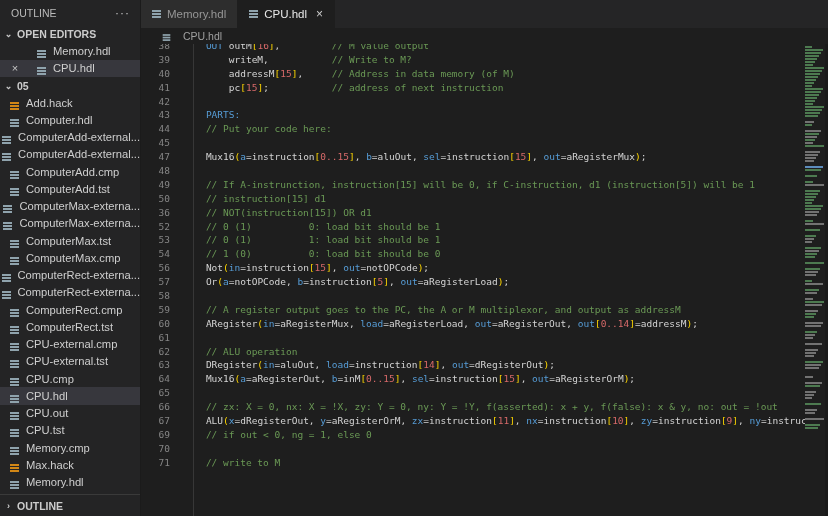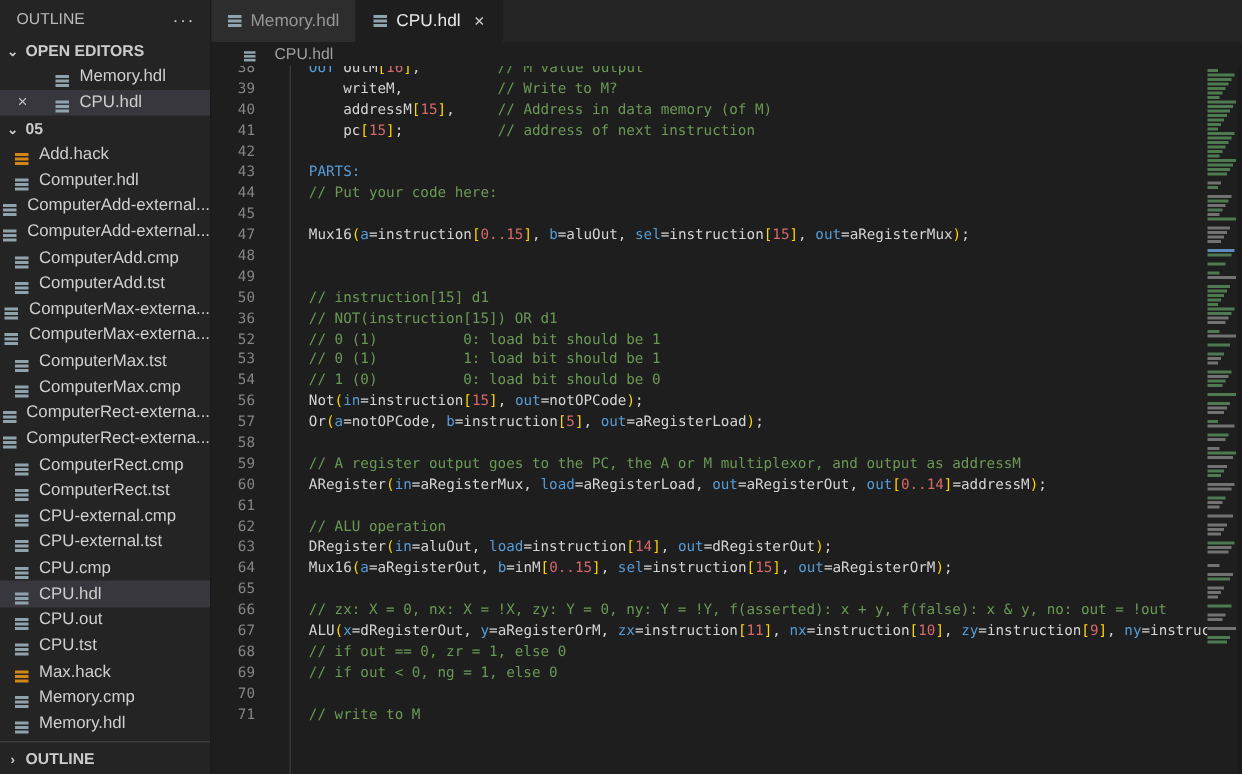--- a/index.html
+++ b/index.html
@@ -190,27 +190,27 @@
           <span class="ficon"></span>
           <span>CPU.out</span>
         </div>
         <div class="row">
           <span class="f-pad"></span>
           <span class="ficon"></span>
           <span>CPU.tst</span>
         </div>
         <div class="row">
           <span class="f-pad"></span>
+          <span class="ficon"></span>
+          <span>Memory.cmp</span>
+        </div>
+        <div class="row">
+          <span class="f-pad"></span>
           <span class="ficon hack"></span>
           <span>Max.hack</span>
-        </div>
-        <div class="row">
-          <span class="f-pad"></span>
-          <span class="ficon"></span>
-          <span>Memory.cmp</span>
         </div>
         <div class="row">
           <span class="f-pad"></span>
           <span class="ficon"></span>
           <span>Memory.hdl</span>
         </div>
       </div>
 
     <div class="outline-header">
       <span class="chev">›</span>
@@ -242,39 +242,38 @@
           <div class="cline"><span class="lnum">38</span><span class="ltext"><span class="s-t">    </span><span class="s-k">OUT</span><span class="s-t"> outM</span><span class="s-b">[</span><span class="s-n">16</span><span class="s-b">]</span><span class="s-t">,         </span><span class="s-c">// M value output</span></span></div>
           <div class="cline"><span class="lnum">39</span><span class="ltext"><span class="s-t">        writeM,           </span><span class="s-c">// Write to M?</span></span></div>
           <div class="cline"><span class="lnum">40</span><span class="ltext"><span class="s-t">        addressM</span><span class="s-b">[</span><span class="s-n">15</span><span class="s-b">]</span><span class="s-t">,     </span><span class="s-c">// Address in data memory (of M)</span></span></div>
           <div class="cline"><span class="lnum">41</span><span class="ltext"><span class="s-t">        pc</span><span class="s-b">[</span><span class="s-n">15</span><span class="s-b">]</span><span class="s-t">;           </span><span class="s-c">// address of next instruction</span></span></div>
           <div class="cline"><span class="lnum">42</span><span class="ltext"></span></div>
           <div class="cline"><span class="lnum">43</span><span class="ltext"><span class="s-t">    </span><span class="s-k">PARTS:</span></span></div>
           <div class="cline"><span class="lnum">44</span><span class="ltext"><span class="s-t">    </span><span class="s-c">// Put your code here:</span></span></div>
           <div class="cline"><span class="lnum">45</span><span class="ltext"></span></div>
           <div class="cline"><span class="lnum">47</span><span class="ltext"><span class="s-t">    Mux16</span><span class="s-b">(</span><span class="s-k">a</span><span class="s-t">=instruction</span><span class="s-b">[</span><span class="s-n">0..15</span><span class="s-b">]</span><span class="s-t">, </span><span class="s-k">b</span><span class="s-t">=aluOut, </span><span class="s-k">sel</span><span class="s-t">=instruction</span><span class="s-b">[</span><span class="s-n">15</span><span class="s-b">]</span><span class="s-t">, </span><span class="s-k">out</span><span class="s-t">=aRegisterMux</span><span class="s-b">)</span><span class="s-t">;</span></span></div>
           <div class="cline"><span class="lnum">48</span><span class="ltext"></span></div>
-          <div class="cline"><span class="lnum">49</span><span class="ltext"><span class="s-t">    </span></span></div>
+          <div class="cline"><span class="lnum">49</span><span class="ltext"><span class="s-t">    </span><span class="s-c">// If A-instrunction, instruction[15] will be 0, if C-instruction, d1 (instruction[5]) will be 1</span></span></div>
           <div class="cline"><span class="lnum">50</span><span class="ltext"><span class="s-t">    </span><span class="s-c">// instruction[15] d1</span></span></div>
           <div class="cline"><span class="lnum">36</span><span class="ltext"><span class="s-t">    </span><span class="s-c">// NOT(instruction[15]) OR d1</span></span></div>
           <div class="cline"><span class="lnum">52</span><span class="ltext"><span class="s-t">    </span><span class="s-c">// 0 (1)          0: load bit should be 1</span></span></div>
           <div class="cline"><span class="lnum">53</span><span class="ltext"><span class="s-t">    </span><span class="s-c">// 0 (1)          1: load bit should be 1</span></span></div>
           <div class="cline"><span class="lnum">54</span><span class="ltext"><span class="s-t">    </span><span class="s-c">// 1 (0)          0: load bit should be 0</span></span></div>
           <div class="cline"><span class="lnum">56</span><span class="ltext"><span class="s-t">    Not</span><span class="s-b">(</span><span class="s-k">in</span><span class="s-t">=instruction</span><span class="s-b">[</span><span class="s-n">15</span><span class="s-b">]</span><span class="s-t">, </span><span class="s-k">out</span><span class="s-t">=notOPCode</span><span class="s-b">)</span><span class="s-t">;</span></span></div>
           <div class="cline"><span class="lnum">57</span><span class="ltext"><span class="s-t">    Or</span><span class="s-b">(</span><span class="s-k">a</span><span class="s-t">=notOPCode, </span><span class="s-k">b</span><span class="s-t">=instruction</span><span class="s-b">[</span><span class="s-n">5</span><span class="s-b">]</span><span class="s-t">, </span><span class="s-k">out</span><span class="s-t">=aRegisterLoad</span><span class="s-b">)</span><span class="s-t">;</span></span></div>
           <div class="cline"><span class="lnum">58</span><span class="ltext"></span></div>
           <div class="cline"><span class="lnum">59</span><span class="ltext"><span class="s-t">    </span><span class="s-c">// A register output goes to the PC, the A or M multiplexor, and output as addressM</span></span></div>
           <div class="cline"><span class="lnum">60</span><span class="ltext"><span class="s-t">    ARegister</span><span class="s-b">(</span><span class="s-k">in</span><span class="s-t">=aRegisterMux, </span><span class="s-k">load</span><span class="s-t">=aRegisterLoad, </span><span class="s-k">out</span><span class="s-t">=aRegisterOut, </span><span class="s-k">out</span><span class="s-b">[</span><span class="s-n">0..14</span><span class="s-b">]</span><span class="s-t">=addressM</span><span class="s-b">)</span><span class="s-t">;</span></span></div>
           <div class="cline"><span class="lnum">61</span><span class="ltext"></span></div>
           <div class="cline"><span class="lnum">62</span><span class="ltext"><span class="s-t">    </span><span class="s-c">// ALU operation</span></span></div>
           <div class="cline"><span class="lnum">63</span><span class="ltext"><span class="s-t">    DRegister</span><span class="s-b">(</span><span class="s-k">in</span><span class="s-t">=aluOut, </span><span class="s-k">load</span><span class="s-t">=instruction</span><span class="s-b">[</span><span class="s-n">14</span><span class="s-b">]</span><span class="s-t">, </span><span class="s-k">out</span><span class="s-t">=dRegisterOut</span><span class="s-b">)</span><span class="s-t">;</span></span></div>
           <div class="cline"><span class="lnum">64</span><span class="ltext"><span class="s-t">    Mux16</span><span class="s-b">(</span><span class="s-k">a</span><span class="s-t">=aRegisterOut, </span><span class="s-k">b</span><span class="s-t">=inM</span><span class="s-b">[</span><span class="s-n">0..15</span><span class="s-b">]</span><span class="s-t">, </span><span class="s-k">sel</span><span class="s-t">=instruction</span><span class="s-b">[</span><span class="s-n">15</span><span class="s-b">]</span><span class="s-t">, </span><span class="s-k">out</span><span class="s-t">=aRegisterOrM</span><span class="s-b">)</span><span class="s-t">;</span></span></div>
           <div class="cline"><span class="lnum">65</span><span class="ltext"></span></div>
           <div class="cline"><span class="lnum">66</span><span class="ltext"><span class="s-t">    </span><span class="s-c">// zx: X = 0, nx: X = !X, zy: Y = 0, ny: Y = !Y, f(asserted): x + y, f(false): x &amp; y, no: out = !out</span></span></div>
           <div class="cline"><span class="lnum">67</span><span class="ltext"><span class="s-t">    ALU</span><span class="s-b">(</span><span class="s-k">x</span><span class="s-t">=dRegisterOut, </span><span class="s-k">y</span><span class="s-t">=aRegisterOrM, </span><span class="s-k">zx</span><span class="s-t">=instruction</span><span class="s-b">[</span><span class="s-n">11</span><span class="s-b">]</span><span class="s-t">, </span><span class="s-k">nx</span><span class="s-t">=instruction</span><span class="s-b">[</span><span class="s-n">10</span><span class="s-b">]</span><span class="s-t">, </span><span class="s-k">zy</span><span class="s-t">=instruction</span><span class="s-b">[</span><span class="s-n">9</span><span class="s-b">]</span><span class="s-t">, </span><span class="s-k">ny</span><span class="s-t">=instruc</span></span></div>
-          <div class="cline"><span class="lnum">68</span><span class="ltext"><span class="s-t">    </span><span class="s-c">// if out == 0, zr = 1, else 0</span></span></div>
           <div class="cline"><span class="lnum">69</span><span class="ltext"><span class="s-t">    </span><span class="s-c">// if out &lt; 0, ng = 1, else 0</span></span></div>
           <div class="cline"><span class="lnum">70</span><span class="ltext"></span></div>
           <div class="cline"><span class="lnum">71</span><span class="ltext"><span class="s-t">    </span><span class="s-c">// write to M</span></span></div>
         </div>
       <div class="minimap" id="minimap">
           <div class="mrow m-g" style="width: 7px;"></div>
           <div class="mrow m-g" style="width: 18px;"></div>
           <div class="mrow m-g" style="width: 16px;"></div>
           <div class="mrow m-g" style="width: 14px;"></div>
           <div class="mrow m-g" style="width: 12px;"></div>

